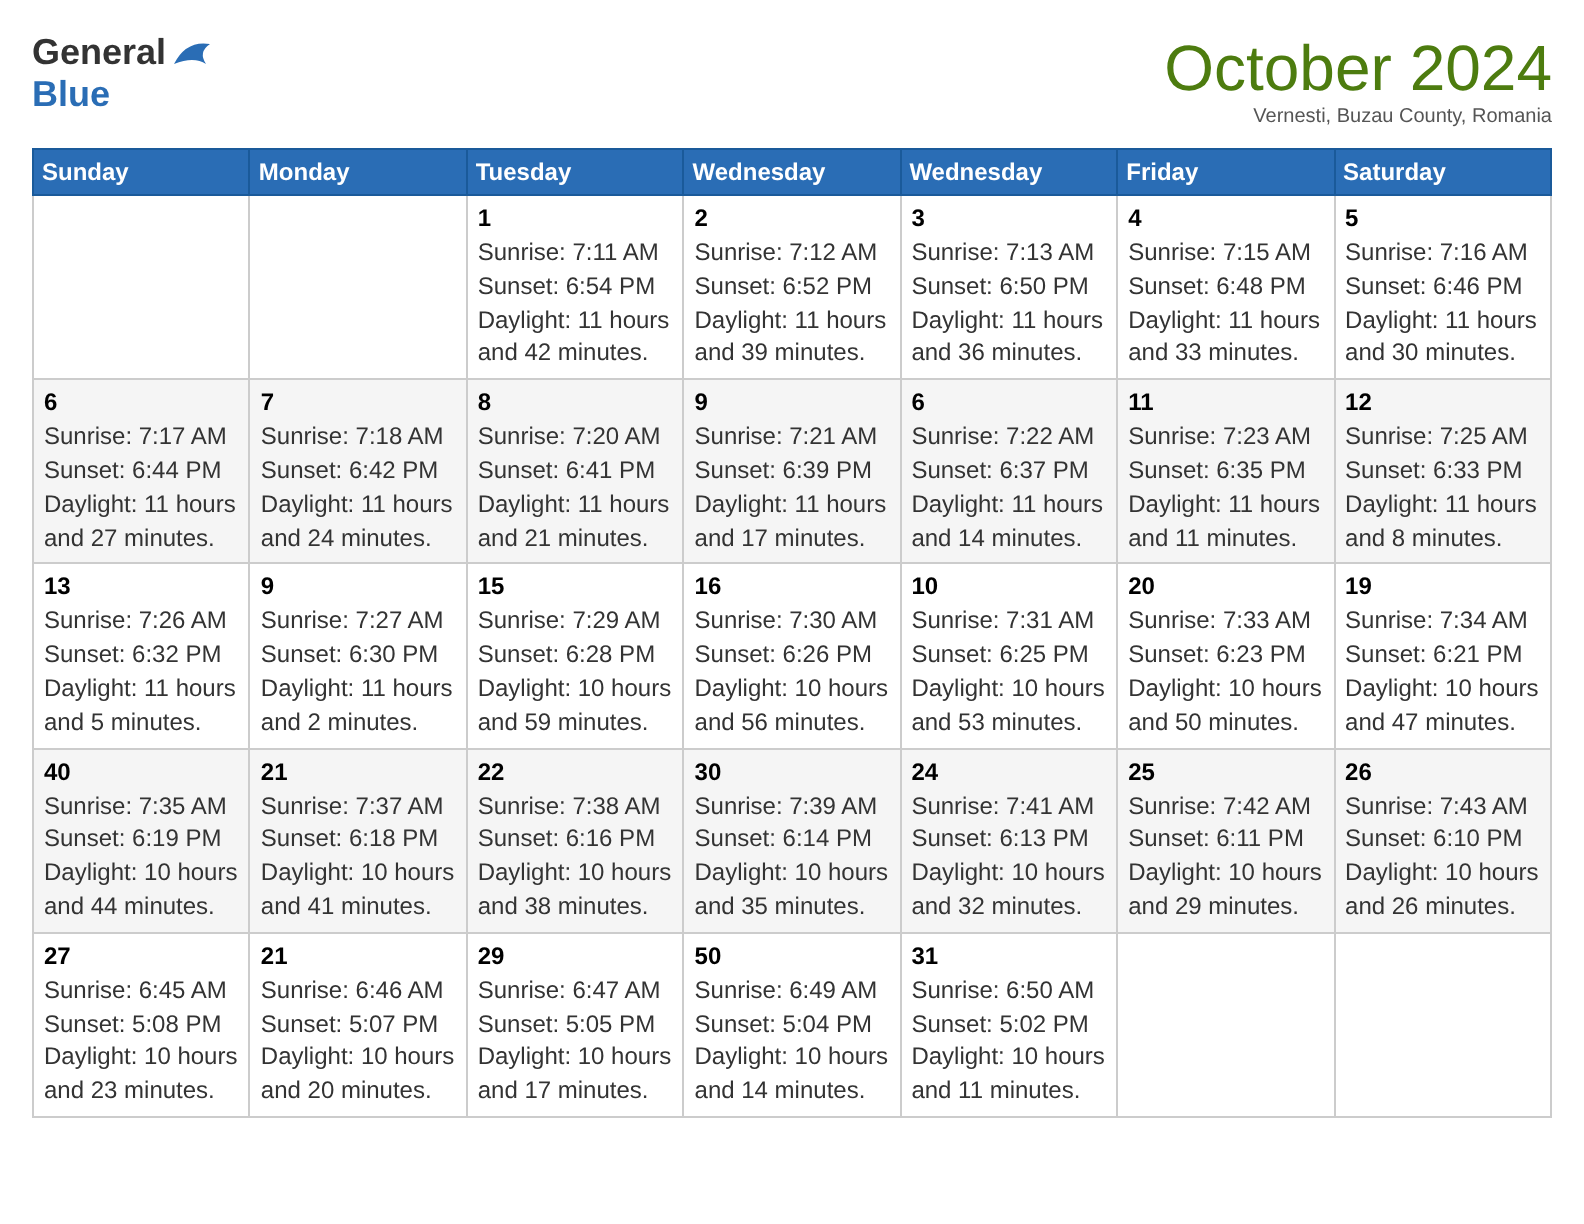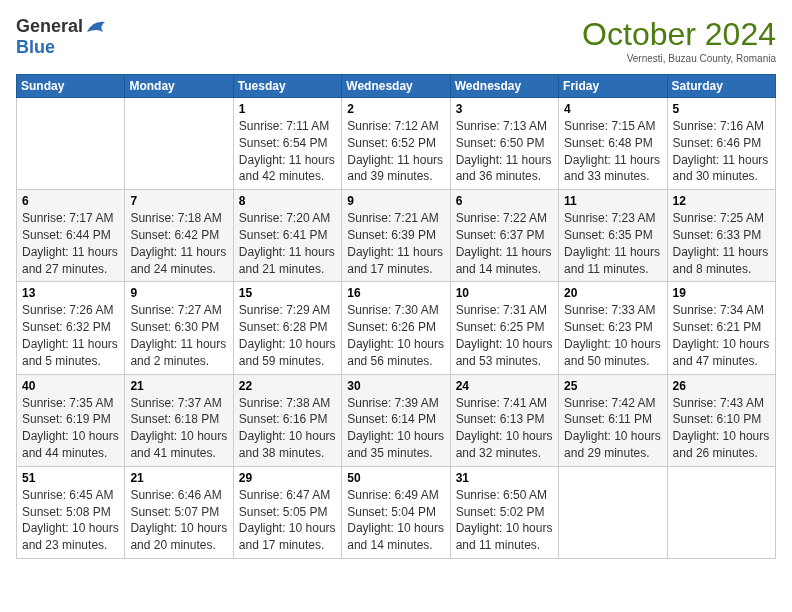--- a/index.html
+++ b/index.html
@@ -233,21 +233,21 @@
           <span class="day-number">25</span>
           <div class="day-info">Sunrise: 7:42 AM<br>Sunset: 6:11 PM<br>Daylight: 10 hours and 29 minutes.</div>
         </td>
         <td>
           <span class="day-number">26</span>
           <div class="day-info">Sunrise: 7:43 AM<br>Sunset: 6:10 PM<br>Daylight: 10 hours and 26 minutes.</div>
         </td>
       </tr>
       <tr>
         <td>
-          <span class="day-number">51</span>
+          <span class="day-number">27</span>
           <div class="day-info">Sunrise: 6:45 AM<br>Sunset: 5:08 PM<br>Daylight: 10 hours and 23 minutes.</div>
         </td>
         <td>
           <span class="day-number">21</span>
           <div class="day-info">Sunrise: 6:46 AM<br>Sunset: 5:07 PM<br>Daylight: 10 hours and 20 minutes.</div>
         </td>
         <td>
           <span class="day-number">29</span>
           <div class="day-info">Sunrise: 6:47 AM<br>Sunset: 5:05 PM<br>Daylight: 10 hours and 17 minutes.</div>
         </td>

